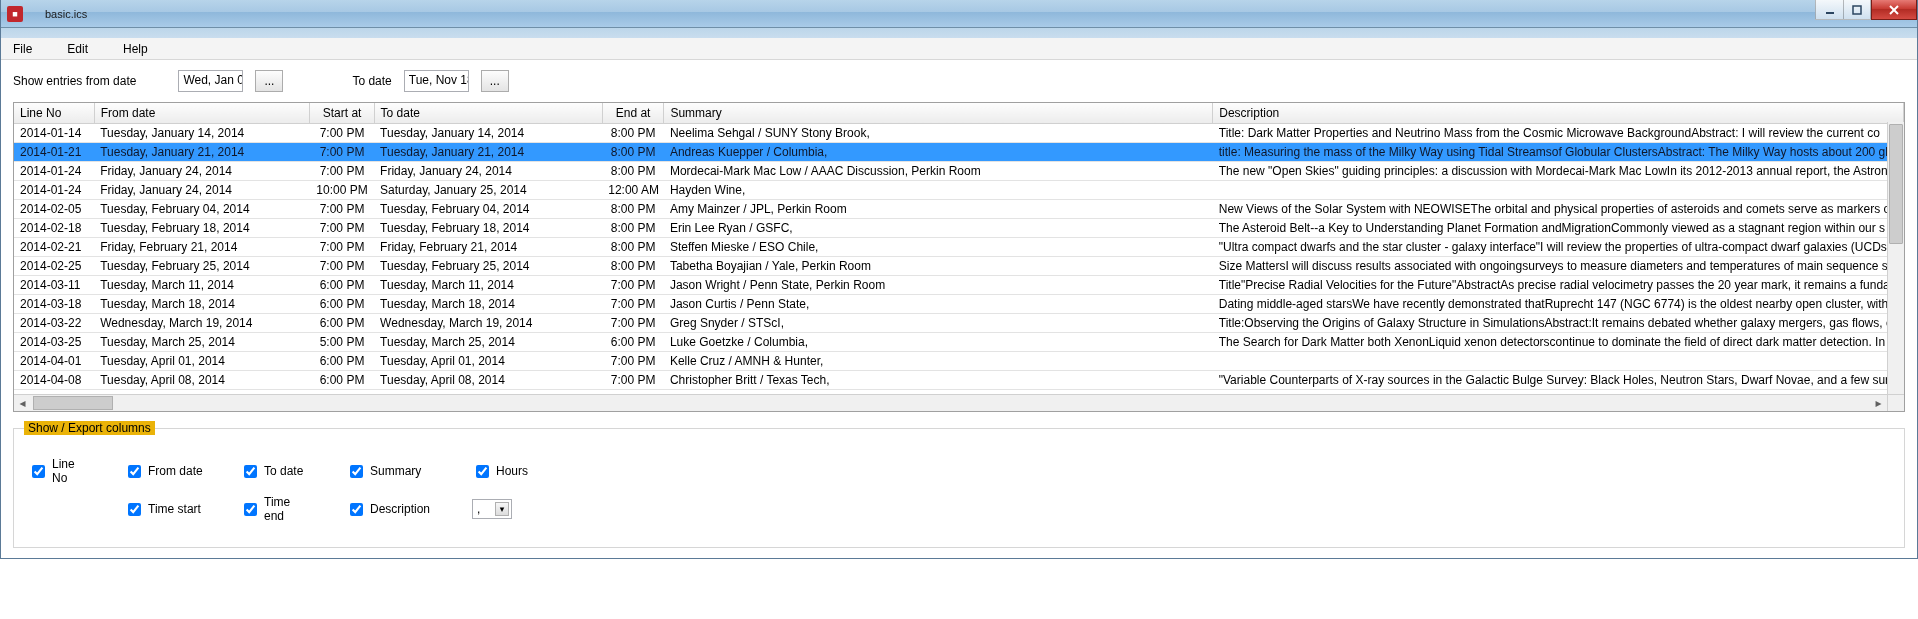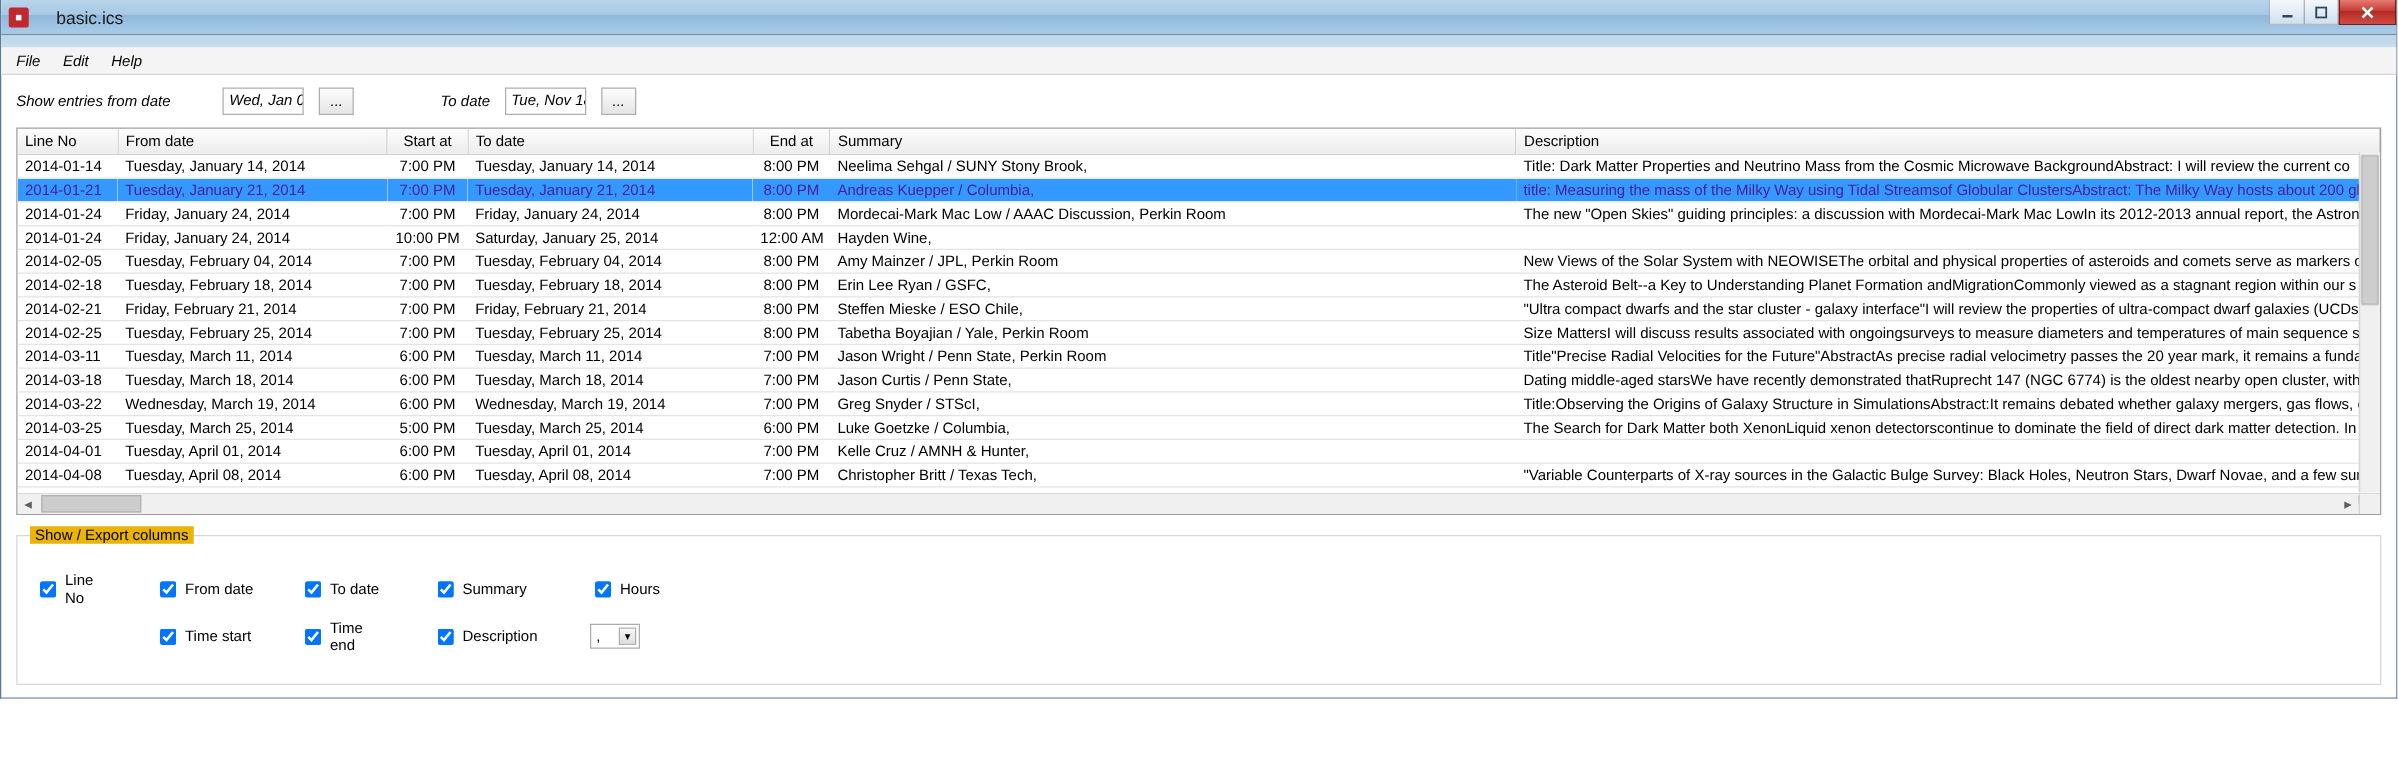--- a/index.html
+++ b/index.html
@@ -12,62 +12,62 @@
     background: linear-gradient(#b7d4ea, #a7c8e4 45%, #8fb8db 46%, #a9cbe8);
     border-bottom: 1px solid #6f8fa8;
     display: flex; align-items: center; padding-left: 6px;
     position: relative;
   }
   .titlebar .app-icon {
     width: 16px; height: 16px; background: #c1272d; border-radius: 2px; margin-right: 6px;
     display: inline-flex; align-items: center; justify-content: center;
     color: #fff; font-size: 9px; font-weight: bold;
   }
-  .titlebar .title-text { color: #1a1a1a; font-size: 14px; padding-left: 16px; }
+  .titlebar .title-text { color: #1a1a1a; font-size: 11px; padding-left: 16px; }
   .titlebar .spacer { flex: 1; }
   .win-btns { position: absolute; right: 0; top: 0; display: flex; height: 20px; }
   .win-btn { width: 28px; height: 20px; display:flex; align-items:center; justify-content:center; border:1px solid rgba(0,0,0,.25); border-top:none; background: linear-gradient(#f4f8fb,#cfe0ef); }
   .win-btn.close { width: 46px; background: linear-gradient(#e67a74,#c83c34 45%,#b02a22 46%,#d44a42); color:#fff; border-color:#7a1c16; border-top-right-radius: 0; }
   .win-btn.min, .win-btn.max { color:#2b4560; }
   .win-btn.min { border-right:none; }
   .win-btn svg { display:block; }
 
   
   .titlebar-sub { height: 10px; background: linear-gradient(#bcd6ea,#c9ddee); }
 
   
   .menubar {
     height: 22px; background: #f4f4f4; border-bottom: 1px solid #d7d7d7;
-    display:flex; align-items:center; padding: 0 4px; gap: 2px; font-style: italic;
+    display:flex; align-items:center; padding: 0 4px; gap: 19px;
   }
   .menu-item { padding: 2px 8px; cursor: default; }
 
   
   .content-wrap { padding: 10px 12px; }
-  .date-filter-row { display:flex; align-items:center; gap: 12px; margin-bottom: 10px; font-style: italic; }
+  .date-filter-row { display:flex; align-items:center; gap: 12px; margin-bottom: 10px; }
   .lbl { white-space: nowrap; }
   .date-input {
     width: 65px; height: 22px; border:1px solid #abadb3; padding: 2px 4px; background:#fff; overflow:hidden; white-space:nowrap;
   }
   .btn-dots {
     height: 22px; width: 28px; border:1px solid #acacac; background: linear-gradient(#fdfdfd,#e4e4e4);
     display:inline-flex; align-items:center; justify-content:center; cursor:default;
   }
   .gap-big { width: 45px; display:inline-block; }
 
   
   .grid-wrap { border:1px solid #a0a0a0; height: 310px; overflow: hidden; position:relative; }
   .grid { width: 100%; border-collapse: collapse; table-layout: fixed; }
   .grid th {
     background: linear-gradient(#fdfdfd,#ececec); border:1px solid #d0d0d0; border-top:none; border-left:none;
     text-align: left; padding: 3px 6px; font-weight: normal; font-size: 12px;
     position: sticky; top: 0;
   }
   .grid td { border-bottom: 1px solid #e3e3e3; padding: 2px 6px; white-space: nowrap; overflow:hidden; text-overflow: clip; }
-  .grid tr.selected td { background: #3399ff; color: #4c1d95; }
+  .grid tr.selected td { background: #3399ff; color: #0f172a; }
   
   .c-lineno   { width: 65px; }
   .c-fromdate { width: 175px; }
   .c-start    { width: 52px;  text-align: left; }
   .c-todate   { width: 185px; }
   .c-endat    { width: 50px;  text-align: left; margin-left: 24px; }
   .c-summary  { width: 445px; }
   .c-desc     { width: 560px; }
   th.c-start, td.c-start, th.c-endat, td.c-endat { text-align: center; }
 

